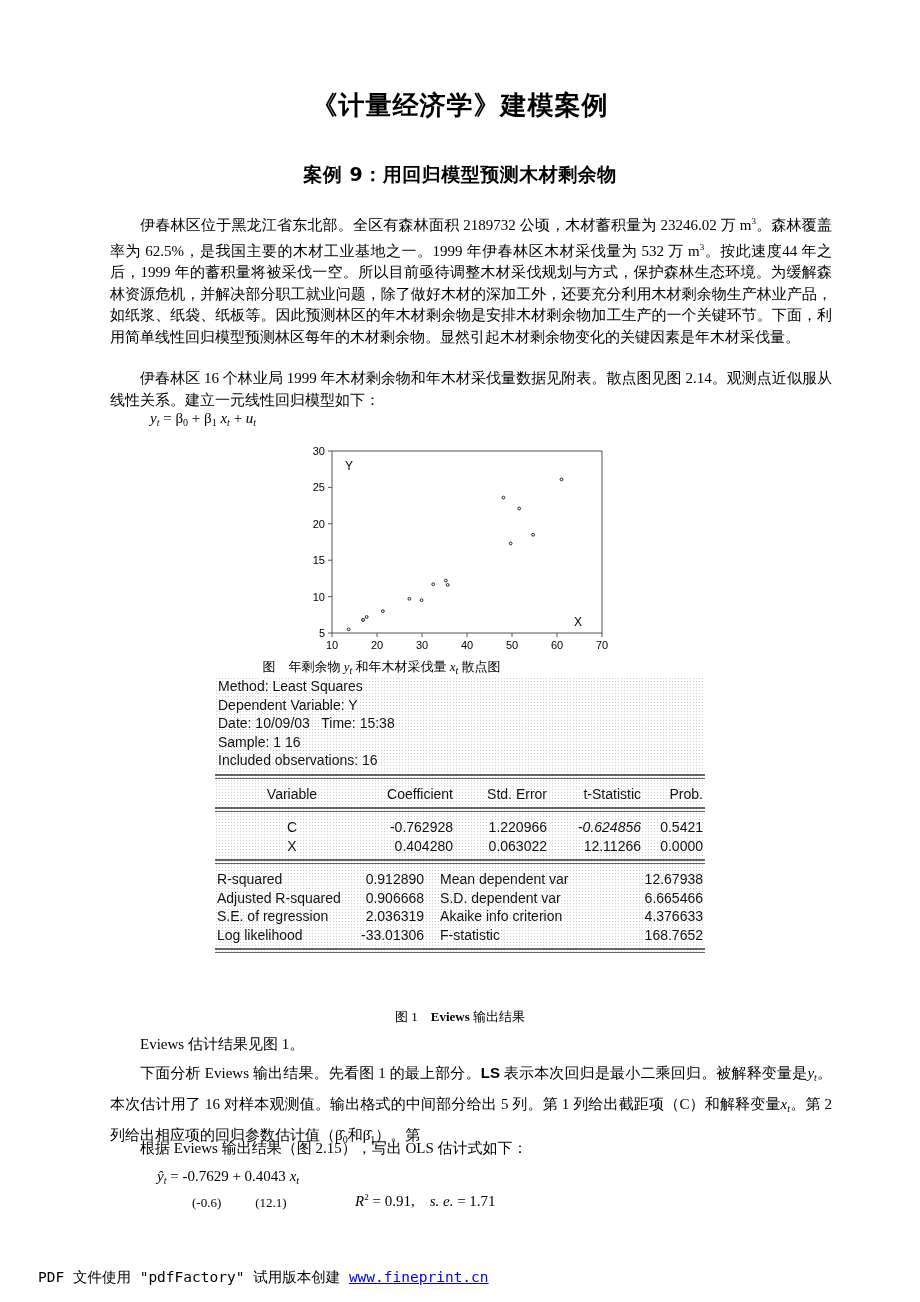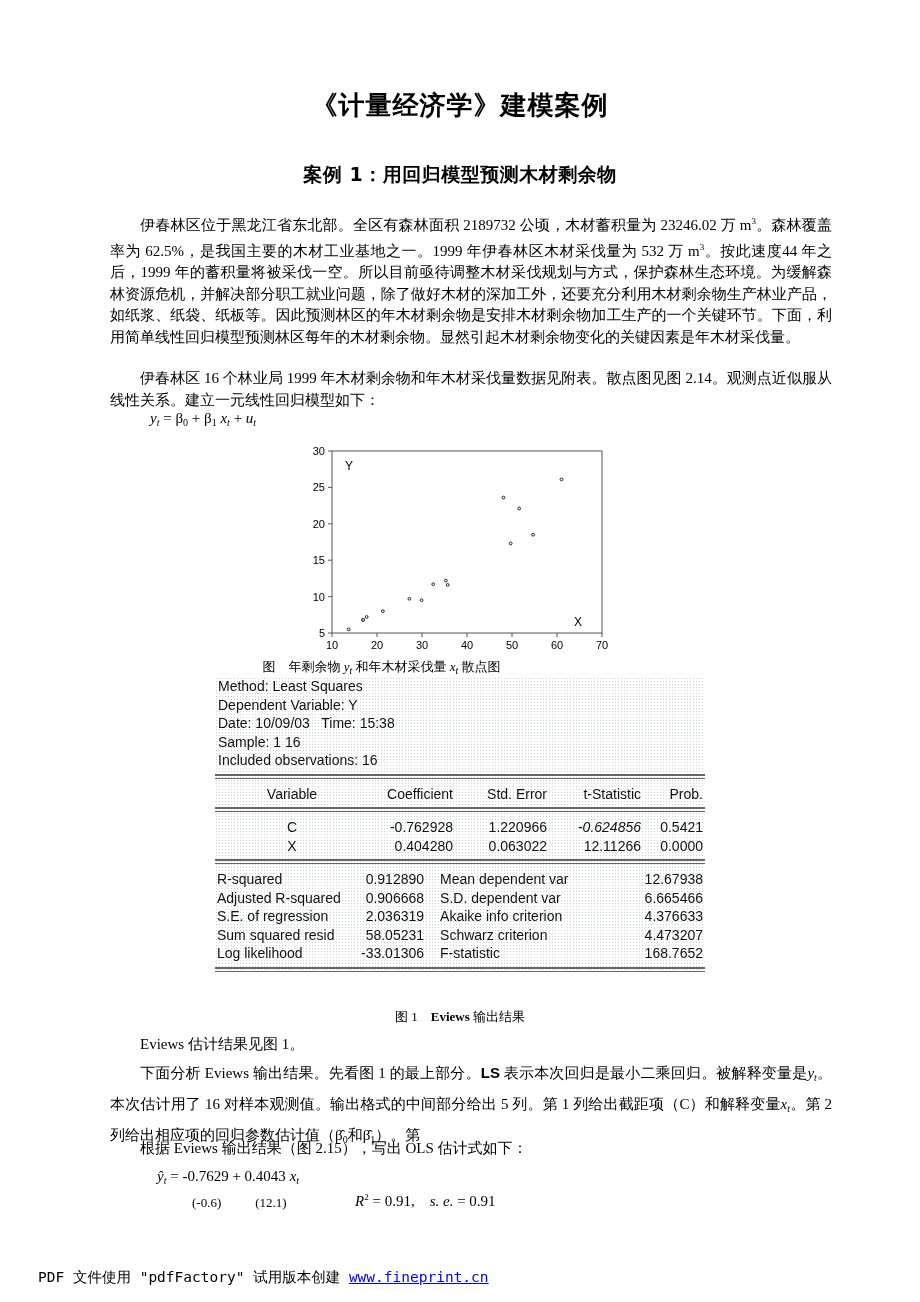--- a/index.html
+++ b/index.html
@@ -36,21 +36,21 @@
   .eq2b { left:192px; top:1195px; font-size:13px; }
   .eq2c { left:355px; top:1192px; font-size:15px; }
   .footer { left:38px; top:1268px; font-family:"DejaVu Sans Mono","Liberation Mono",monospace; font-size:14.5px; }
   .footer a { color:#0000ee; text-decoration:underline; }
   .it { font-style:italic; }
 </style>
 </head>
 <body>
 
 <div class="abs title">《计量经济学》建模案例</div>
-<div class="abs subtitle">案例 1：用回归模型预测木材剩余物</div>
+<div class="abs subtitle">案例 9：用回归模型预测木材剩余物</div>
 
 <div class="abs para" style="top:211px;">
   <span class="ind"></span><span>伊春林区位于黑龙江省东北部。全区有森林面积 2189732 公顷，木材蓄积量为 23246.02 万 m</span><sup class="s">3</sup><span>。森林</span><span>覆盖率为 62.5%，是我国主要的木材工业基地之一。1999 年伊春林区木材采伐量为 532 万 m</span><sup class="s">3</sup><span>。按此速度</span><span>44 年之后，1999 年的蓄积量将被采伐一空。所以目前亟待调整木材采伐规划与方式，保护森林生态环境。为缓解森林资源危机，并解决部分职工就业问题，除了做好木材的深加工外，还要充分利用木材剩余物生产林业产品，如纸浆、纸袋、纸板等。因此预测林区的年木材剩余物是安排木材剩余物加工生产的一个关键环节。下面，利用简单线性回归模型预测林区每年的木材剩余物。显然引起木材剩余物变化的关键因素是年木材采伐量。</span>
 </div>
 
 <div class="abs para" style="top:368px;">
   <span class="ind"></span><span>伊春林区 16 个林业局 1999 年木材剩余物和年木材采伐量数据见附表。散点图见图 2.14。观测点近似服从线性关系。建立一元线性回归模型如下：</span>
 </div>
 
 <div class="abs eq1">
@@ -170,26 +170,20 @@
           <td style="padding-left:14px;">S.D. dependent var</td>
           <td class="num">6.665466</td>
         </tr>
     <tr>
           <td>S.E. of regression</td>
           <td class="num">2.036319</td>
           <td style="padding-left:14px;">Akaike info criterion</td>
           <td class="num">4.376633</td>
         </tr>
     <tr>
-          <td>Sum squared resid</td>
-          <td class="num">58.05231</td>
-          <td style="padding-left:14px;">Schwarz criterion</td>
-          <td class="num">4.473207</td>
-        </tr>
-    <tr>
           <td>Log likelihood</td>
           <td class="num">-33.01306</td>
           <td style="padding-left:14px;">F-statistic</td>
           <td class="num">168.7652</td>
         </tr>
   </tbody>
     </table>
   <div class="dbl" style="margin-top:4px;"></div>
 </div>
 
@@ -209,18 +203,18 @@
   <span class="ind"></span><span>根据 Eviews 输出结果（图 2.15），写出 OLS 估计式如下：</span>
 </div>
 
 <div class="abs eq2">
   <span class="it">ŷ</span><sub class="s it">t</sub><span> = -0.7629 + 0.4043 </span><span class="it">x</span><sub class="s it">t</sub>
 </div>
 <div class="abs eq2b">
   <span>(-0.6)</span><span style="display:inline-block;width:34px;"></span><span>(12.1)</span>
 </div>
 <div class="abs eq2c">
-  <span class="it">R</span><sup class="s">2</sup><span> = 0.91,　</span><span class="it">s. e.</span><span> = 0.91</span>
+  <span class="it">R</span><sup class="s">2</sup><span> = 0.91,　</span><span class="it">s. e.</span><span> = 1.71</span>
 </div>
 
 <div class="abs footer">
   <span>PDF 文件使用 "pdfFactory" 试用版本创建 </span><a>www.fineprint.cn</a>
 </div>
 
 </body></html>

